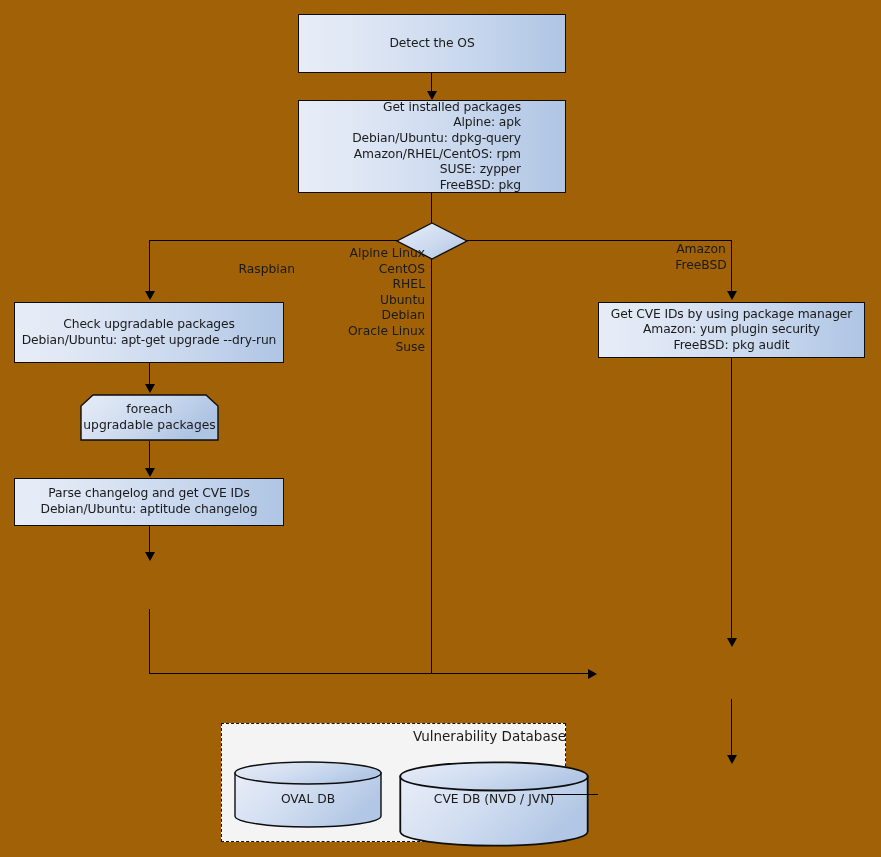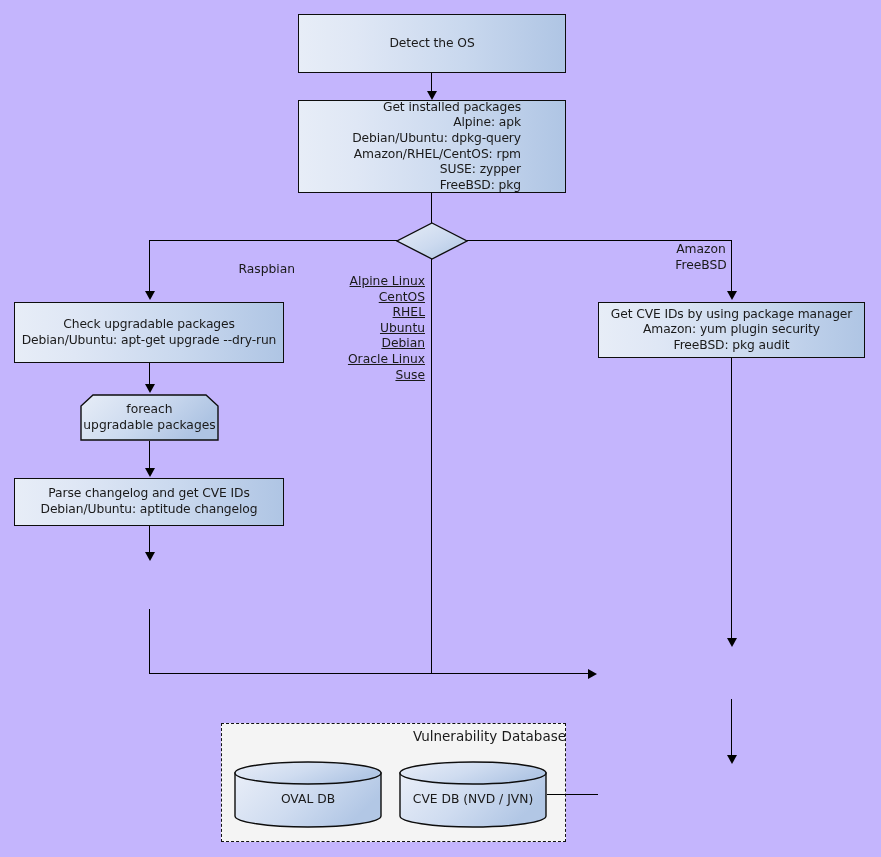--- a/index.html
+++ b/index.html
@@ -9,21 +9,21 @@
     background: #ffffff;
   }
   body {
     font-family: "DejaVu Sans", "Liberation Sans", sans-serif;
     color: #1a1a1a;
   }
   #diagram {
     position: relative;
     width: 881px;
     height: 857px;
-    background: #c4b5fd;
+    background: #a16207;
     overflow: hidden;
   }
   
   .node {
     position: absolute;
     box-sizing: border-box;
     border: 1.4px solid #0d0d0d;
     background: linear-gradient(to right, #e7edf7 0%, #dfe7f5 22%, #c9d8ee 62%, #afc5e4 100%);
     display: flex;
     align-items: center;
@@ -188,21 +188,21 @@
           <stop offset="55%" stop-color="#cfdcf0"></stop>
           <stop offset="100%" stop-color="#b2c7e5"></stop>
         </linearGradient>
       </defs>
       <path d="M1,12 L1,55 A73,11 0 0 0 147,55 L147,12 Z" fill="url(#gcyl1)" stroke="#0d0d0d" stroke-width="1.4"></path>
       <ellipse cx="74" cy="12" rx="73" ry="11" fill="url(#gcyl1)" stroke="#0d0d0d" stroke-width="1.4"></ellipse>
     </svg>
     <span class="cyl-label" style="top:31px;">OVAL DB</span>
   </div>
 
-  <div class="cyl" style="left:399px; top:761px; width:148px; height:67px;">
+  <div class="cyl" style="left:399px; top:761px; width:148px; height:67px;padding-left:42px;">
     <svg class="shape-svg" viewBox="0 0 148 67" preserveAspectRatio="none">
       <defs>
         <linearGradient id="gcyl2" x1="0" y1="0" x2="1" y2="0.4">
           <stop offset="0%" stop-color="#e9eef8"></stop>
           <stop offset="55%" stop-color="#cfdcf0"></stop>
           <stop offset="100%" stop-color="#b2c7e5"></stop>
         </linearGradient>
       </defs>
       <path d="M1,12 L1,55 A73,11 0 0 0 147,55 L147,12 Z" fill="url(#gcyl2)" stroke="#0d0d0d" stroke-width="1.4"></path>
       <ellipse cx="74" cy="12" rx="73" ry="11" fill="url(#gcyl2)" stroke="#0d0d0d" stroke-width="1.4"></ellipse>
@@ -241,21 +241,21 @@
   <div class="ln v" style="left:731px; top:358px; height:281px;"></div>
   <div class="arrowhead down" style="left:727px; top:638px;"></div>
 
   <div class="ln v" style="left:731px; top:699px; height:57px;"></div>
   <div class="arrowhead down" style="left:727px; top:755px;"></div>
 
   <div class="ln h" style="left:547px; top:794px; width:51px;"></div>
 
   <div class="edge-label center" style="left:155px; top:262px; width:140px;text-align:right;">Raspbian</div>
 
-  <div class="edge-label right" style="left:300px; top:274px; width:125px;text-decoration:underline;">Alpine Linux
+  <div class="edge-label right" style="left:300px; top:246px; width:125px;">Alpine Linux
 CentOS
 RHEL
 Ubuntu
 Debian
 Oracle Linux
 Suse</div>
 
   <div class="edge-label center" style="left:631px; top:242px; width:140px;">Amazon
 FreeBSD</div>
 

